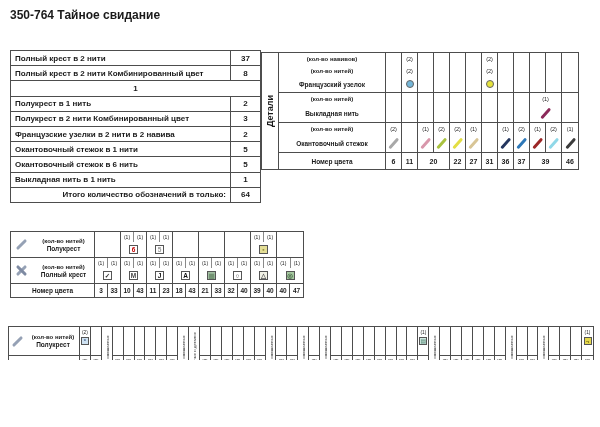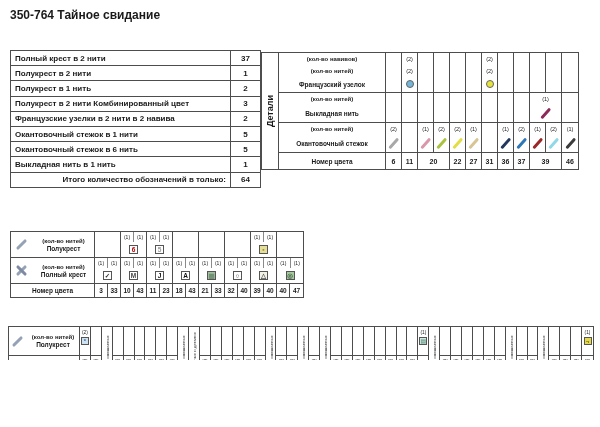--- a/index.html
+++ b/index.html
@@ -82,21 +82,24 @@
 
 <div class="page">
   <div class="title">350-764 Тайное свидание</div>
 
   <div id="summary-table">
       <div class="sum-row">
         <div class="sum-label">Полный крест в 2 нити</div>
         <div class="sum-value">37</div>
       </div>
       <div class="sum-row">
-        <div class="sum-label">Полукрест в 2 нити</div>
+        <div class="sum-label">Полный крест в 2 нити Комбинированный цвет</div>
+        <div class="sum-value">8</div>
+      </div>
+      <div class="sum-row">
         <div class="sum-value">1</div>
       </div>
       <div class="sum-row">
         <div class="sum-label">Полукрест в 1 нить</div>
         <div class="sum-value">2</div>
       </div>
       <div class="sum-row">
         <div class="sum-label">Полукрест в 2 нити Комбинированный цвет</div>
         <div class="sum-value">3</div>
       </div>

